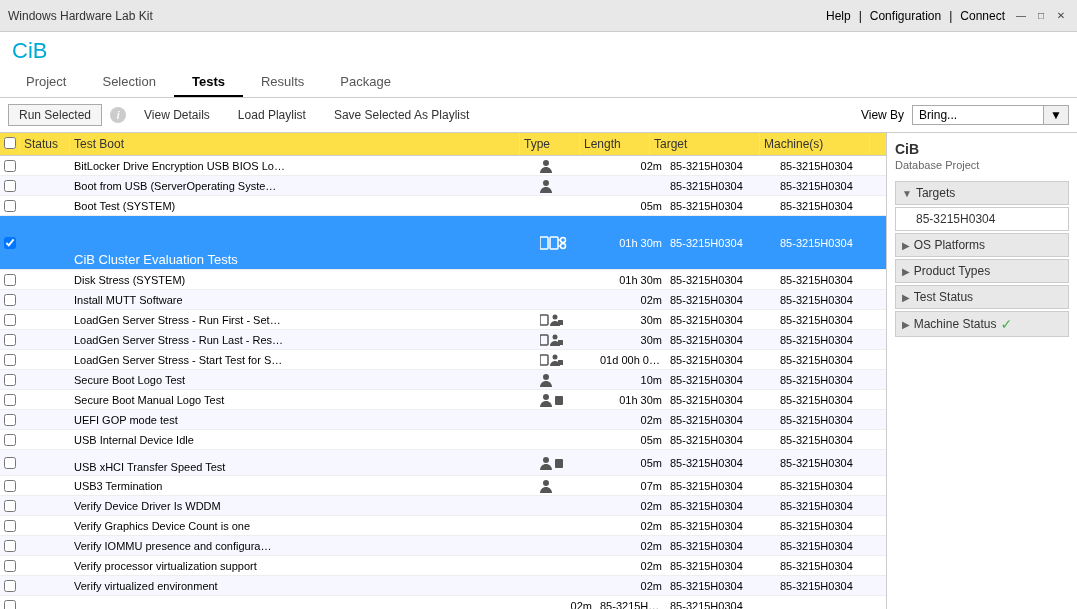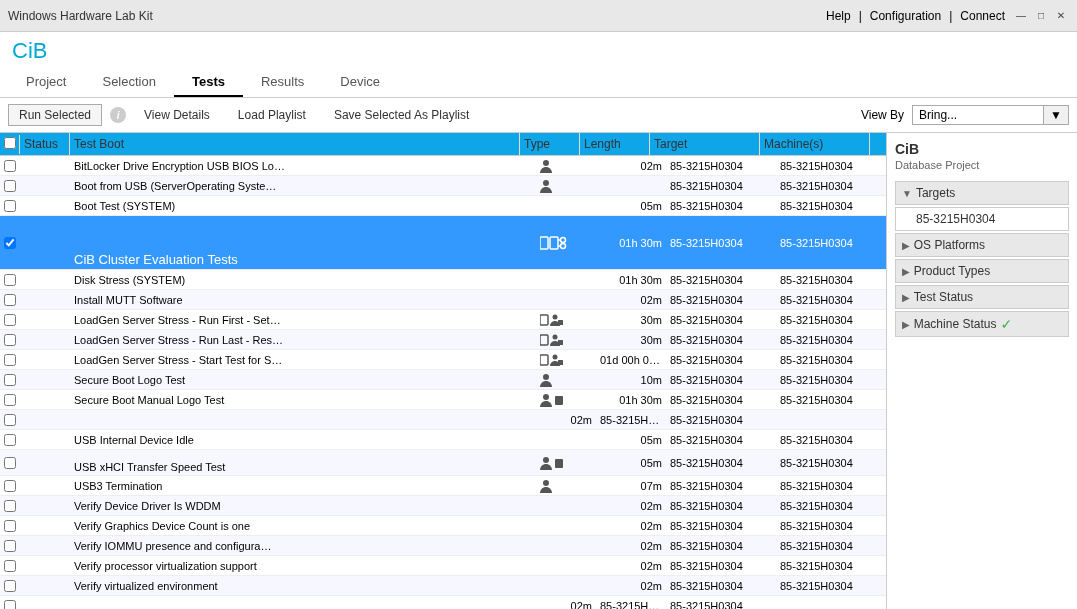--- a/index.html
+++ b/index.html
@@ -32,21 +32,21 @@
     .viewby-arrow { padding: 2px 6px; border-left: 1px solid #aaa; background: #f0f0f0; cursor: pointer; }
     .info-icon { width: 16px; height: 16px; border-radius: 50%; background: #ccc; color: white; font-size: 10px; display: inline-flex; align-items: center; justify-content: center; font-style: italic; font-weight: bold; }
     
     
     .main-content { display: flex; flex: 1; overflow: hidden; }
     
     
     .test-list-panel { flex: 1; display: flex; flex-direction: column; overflow: hidden; border-right: 1px solid #ccc; }
     
     
-    .table-header { display: grid; grid-template-columns: 20px 50px 1fr 60px 70px 110px 110px 16px; background: #0ea5e9; border-bottom: 1px solid #ccc; align-items: center; }
+    .table-header { display: grid; grid-template-columns: 20px 50px 1fr 60px 70px 110px 110px 16px; background: #fde047; border-bottom: 1px solid #ccc; align-items: center; }
     .th { padding: 4px 4px; font-size: 12px; font-weight: normal; color: #333; border-right: 1px solid #ddd; overflow: hidden; white-space: nowrap; }
     .th:last-child { border-right: none; }
     
     .table-body { flex: 1; overflow-y: auto; overflow-x: hidden; }
     .table-row { display: grid; grid-template-columns: 20px 50px 1fr 60px 70px 110px 110px; align-items: center; min-height: 20px; border-bottom: 1px solid #eee; }
     .table-row:nth-child(even) { background: #f7f7ff; }
     .table-row.selected { background: #3399ff; color: white; }
     .td { padding: 2px 4px; font-size: 11px; overflow: hidden; white-space: nowrap; text-overflow: ellipsis; }
     .td-check { display: flex; align-items: center; justify-content: center; }
     .td-check input[type=checkbox] { width: 12px; height: 12px; }
@@ -90,21 +90,21 @@
 </div>
 
 <div class="app">
   <div class="app-title">CiB</div>
 
   <div class="tab-bar">
     <div class="tab">Project</div>
     <div class="tab">Selection</div>
     <div class="tab active">Tests</div>
     <div class="tab">Results</div>
-    <div class="tab">Device</div>
+    <div class="tab">Package</div>
   </div>
 
   <div class="toolbar">
     <button class="toolbar-btn">Run Selected</button>
     <span class="info-icon">i</span>
     <button class="toolbar-btn" style="border:none;background:none;">View Details</button>
     <button class="toolbar-btn" style="border:none;background:none;">Load Playlist</button>
     <button class="toolbar-btn" style="border:none;background:none;">Save Selected As Playlist</button>
     <span class="viewby-label">View By</span>
     <div class="viewby-select">
@@ -302,20 +302,21 @@
             </div>
     <div class="td" style="text-align:right;">01h 30m</div>
     <div class="td">85-3215H0304</div>
     <div class="td">85-3215H0304</div>
   </div>
           <div class="table-row">
     <div class="td td-check">
       <input type="checkbox" style="width: 12px; height: 12px;">
     </div>
     <div class="td"></div>
+    <div class="td" title="UEFI GOP mode test" style="font-size:11px;">UEFI GOP mode test</div>
     <div class="td" style="display:flex;align-items:center;"></div>
     <div class="td" style="text-align:right;">02m</div>
     <div class="td">85-3215H0304</div>
     <div class="td">85-3215H0304</div>
   </div>
           <div class="table-row">
     <div class="td td-check">
       <input type="checkbox" style="width: 12px; height: 12px;">
     </div>
     <div class="td"></div>

